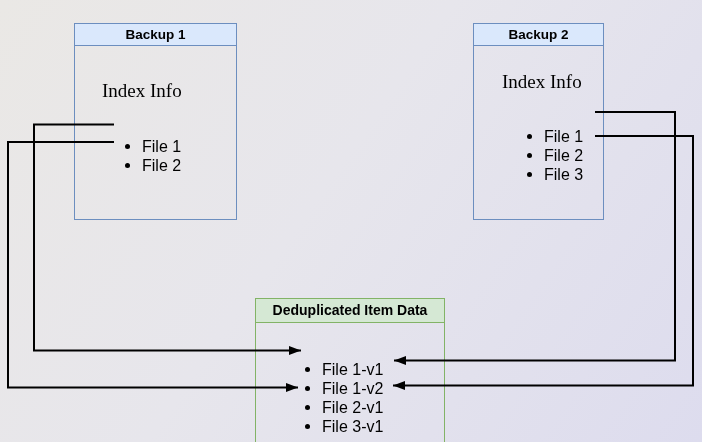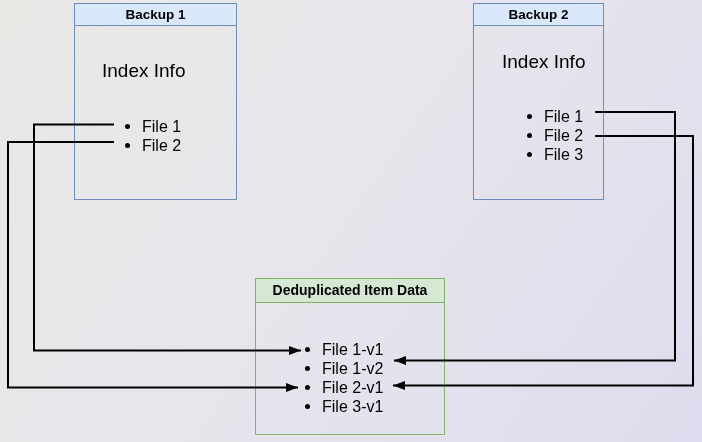--- a/index.html
+++ b/index.html
@@ -2,30 +2,30 @@
 <html><head>
 <meta charset="utf-8">
 <style>
   html,body{margin:0;padding:0;}
   body{
     width:702px;height:442px;overflow:hidden;position:relative;
     background:linear-gradient(125deg,#eae8e5 0%,#e7e6ec 45%,#dddcee 100%);
     font-family:"Liberation Sans",sans-serif;color:#000;
   }
   .stage{position:absolute;inset:0;}
-  .box{position:absolute;border:1.5px solid;background:transparent;box-sizing:border-box;}
+  .box{position:absolute;border:1.5px solid;background:transparent;box-sizing:border-box;margin-top:20px;}
   .box.blue{border-color:#6c8ebf;}
   .box.green{border-color:#82b366;}
   .box-title{
     position:absolute;top:0;left:0;right:0;text-align:center;font-weight:bold;
     border-bottom:1.5px solid;white-space:nowrap;
   }
   .blue > .box-title{background:#dae8fc;border-color:#6c8ebf;height:21px;line-height:21px;font-size:13.5px;}
   .green > .box-title{background:#d5e8d4;border-color:#82b366;height:23px;line-height:23px;font-size:14px;}
-  .section-label{position:absolute;font-size:19px;line-height:22px;white-space:nowrap;}
+  .section-label{position:absolute;font-size:19px;line-height:22px;white-space:nowrap;font-family:Liberation Serif, serif;}
   .li{position:absolute;display:flex;align-items:center;height:19px;font-size:16px;white-space:nowrap;}
   .dot{width:5px;height:5px;border-radius:50%;background:#000;margin-right:12px;flex:none;}
   svg.connectors{position:absolute;left:0;top:0;z-index:5;pointer-events:none;}
   svg.connectors polyline{fill:none;stroke:#000;stroke-width:2;}
 </style>
 </head>
 <body>
 
 <div class="stage">
 

